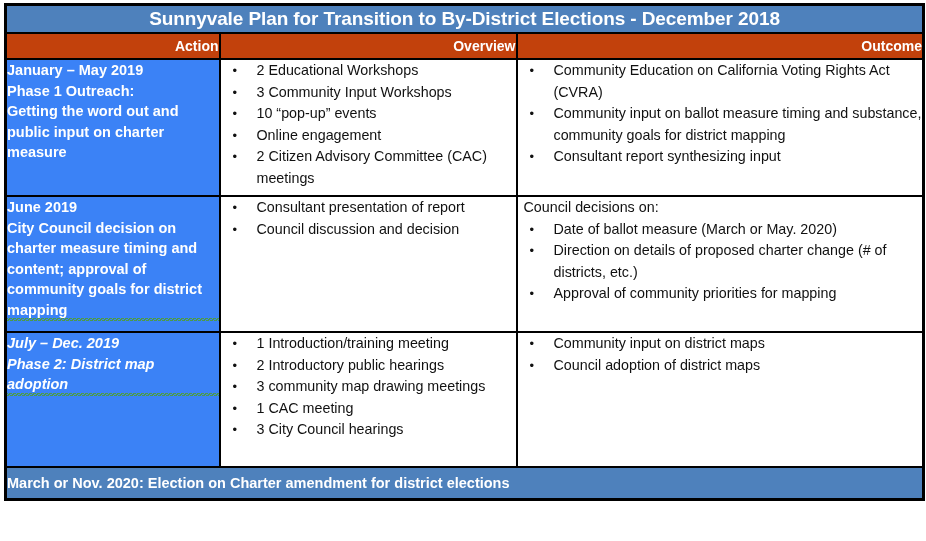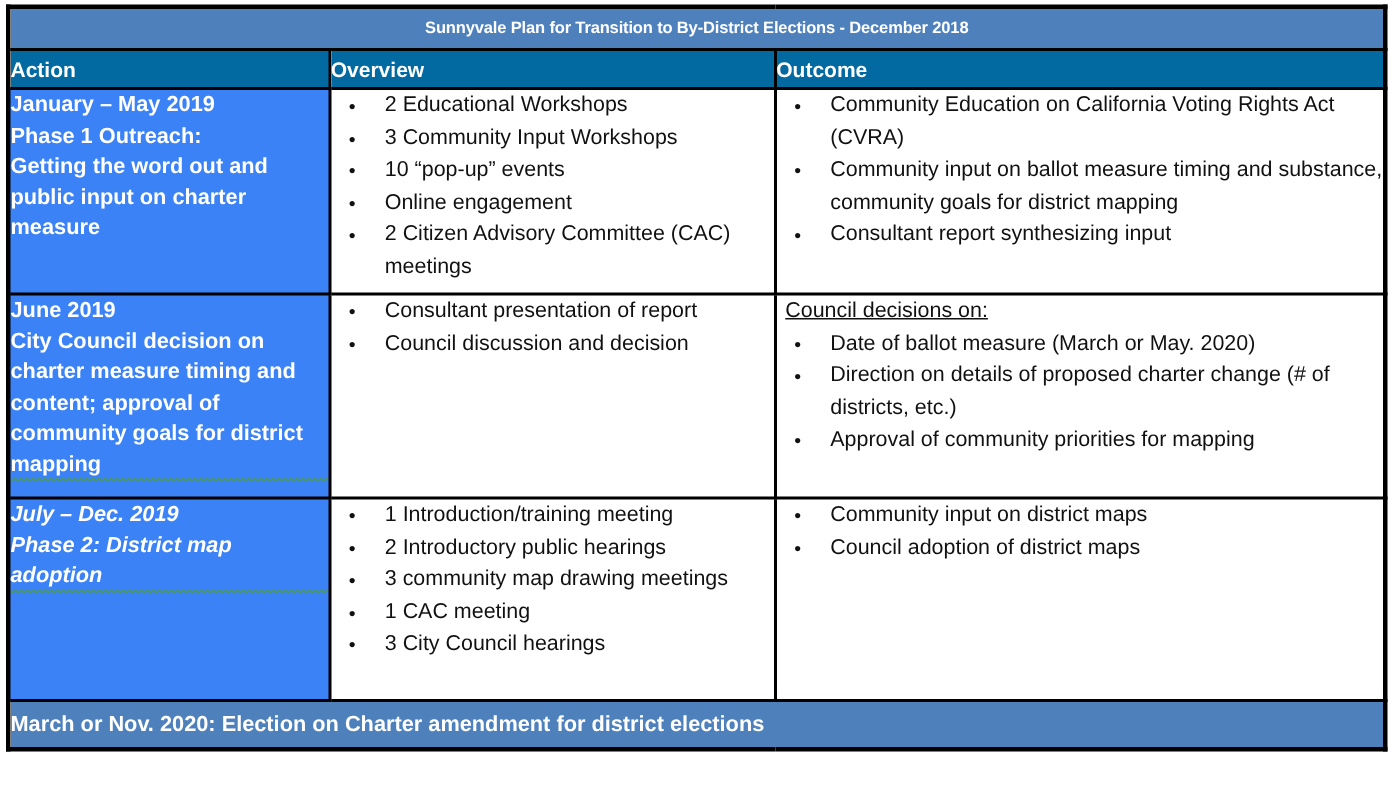--- a/index.html
+++ b/index.html
@@ -36,34 +36,34 @@
     vertical-align: top;
     padding: 0;
   }
 
   
   .title-cell {
     background: #4E81BC;
     color: #ffffff;
     text-align: center;
     font-weight: bold;
-    font-size: 11px;
+    font-size: 19px;
     letter-spacing: -0.1px;
     height: 26px;
     line-height: 26px;
     padding: 0 4px;
     white-space: nowrap;
     overflow: hidden;
   }
 
   
   .col-head {
-    background: #0369a1;
-    color: #ffffff;
-    text-align: left;
+    background: #c2410c;
+    color: #ffffff;
+    text-align: right;
     font-weight: bold;
     font-size: 14px;
     height: 24px;
     line-height: 24px;
     padding: 0 4px;
     white-space: nowrap;
     overflow: hidden;
   }
 
   
@@ -100,21 +100,20 @@
   .content-cell {
     background: #ffffff;
     color: #111111;
     font-size: 14.3px;
     line-height: 21.5px;
     padding: 6px 6px 6px 4px;
   }
   .lead-text {
     margin: 0 0 0 6px;
     padding: 0;
-    text-decoration: underline;
   }
   ul.bul {
     list-style: none;
     margin: 0;
     padding: 0;
   }
   ul.bul > li {
     position: relative;
     padding-left: 36px;
     margin: 0;

